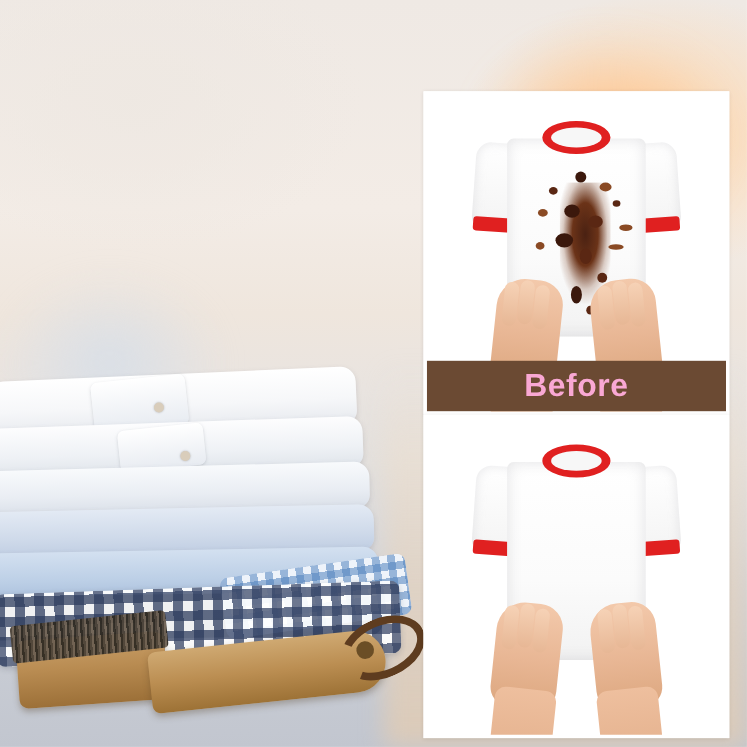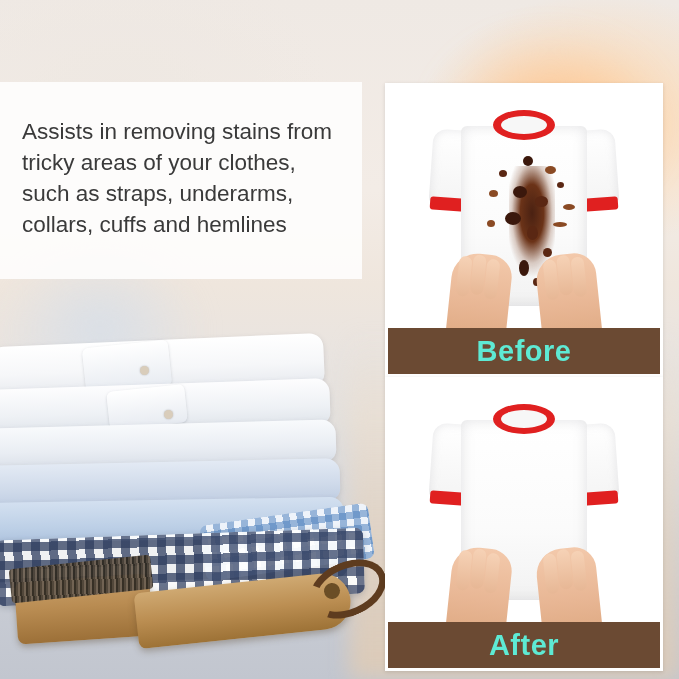--- a/index.html
+++ b/index.html
@@ -340,21 +340,21 @@
   .label-bar {
     position: absolute;
     left: 0; right: 0; bottom: 0;
     height: 46px;
     background: #6b4a33;
     display: flex;
     align-items: center;
     justify-content: center;
   }
   .label-text {
-    color: #5eead4;
+    color: #f9a8d4;
     font-size: 29px;
     font-weight: bold;
     letter-spacing: 0.5px;
     font-family: "Liberation Sans", sans-serif;
   }
 </style>
 </head>
 <body>
 
 <div class="canvas">
@@ -382,23 +382,20 @@
 
   <div class="brush">
     <div class="brush-head"></div>
     <div class="bristles"></div>
     <div class="brush-handle"></div>
     <div class="leather-loop"></div>
     <div class="handle-hole"></div>
   </div>
 
 
-  <div class="text-panel">
-    <div class="body-copy">Assists in removing stains from tricky areas of your clothes, such as straps, underarms, collars, cuffs and hemlines</div>
-  </div>
 
   <div class="photo-card card-before">
     <div class="photo-inner">
       <div class="tee">
         <div class="sleeve sleeve-l"></div>
         <div class="sleeve sleeve-r"></div>
         <div class="cuff cuff-l"></div>
         <div class="cuff cuff-r"></div>
         <div class="tee-body"></div>
         <div class="collar-ring"></div>
@@ -460,18 +457,15 @@
         </div>
         <div class="hand hand-r">
           <div class="finger" style="left:8px; top:4px;"></div>
           <div class="finger" style="left:22px; top:1px;"></div>
           <div class="finger" style="left:36px; top:4px;"></div>
         </div>
         <div class="forearm forearm-l"></div>
         <div class="forearm forearm-r"></div>
       </div>
     </div>
-    <div class="label-bar">
-      <span class="label-text">After</span>
-    </div>
   </div>
 
 </div>
 
 </body></html>

